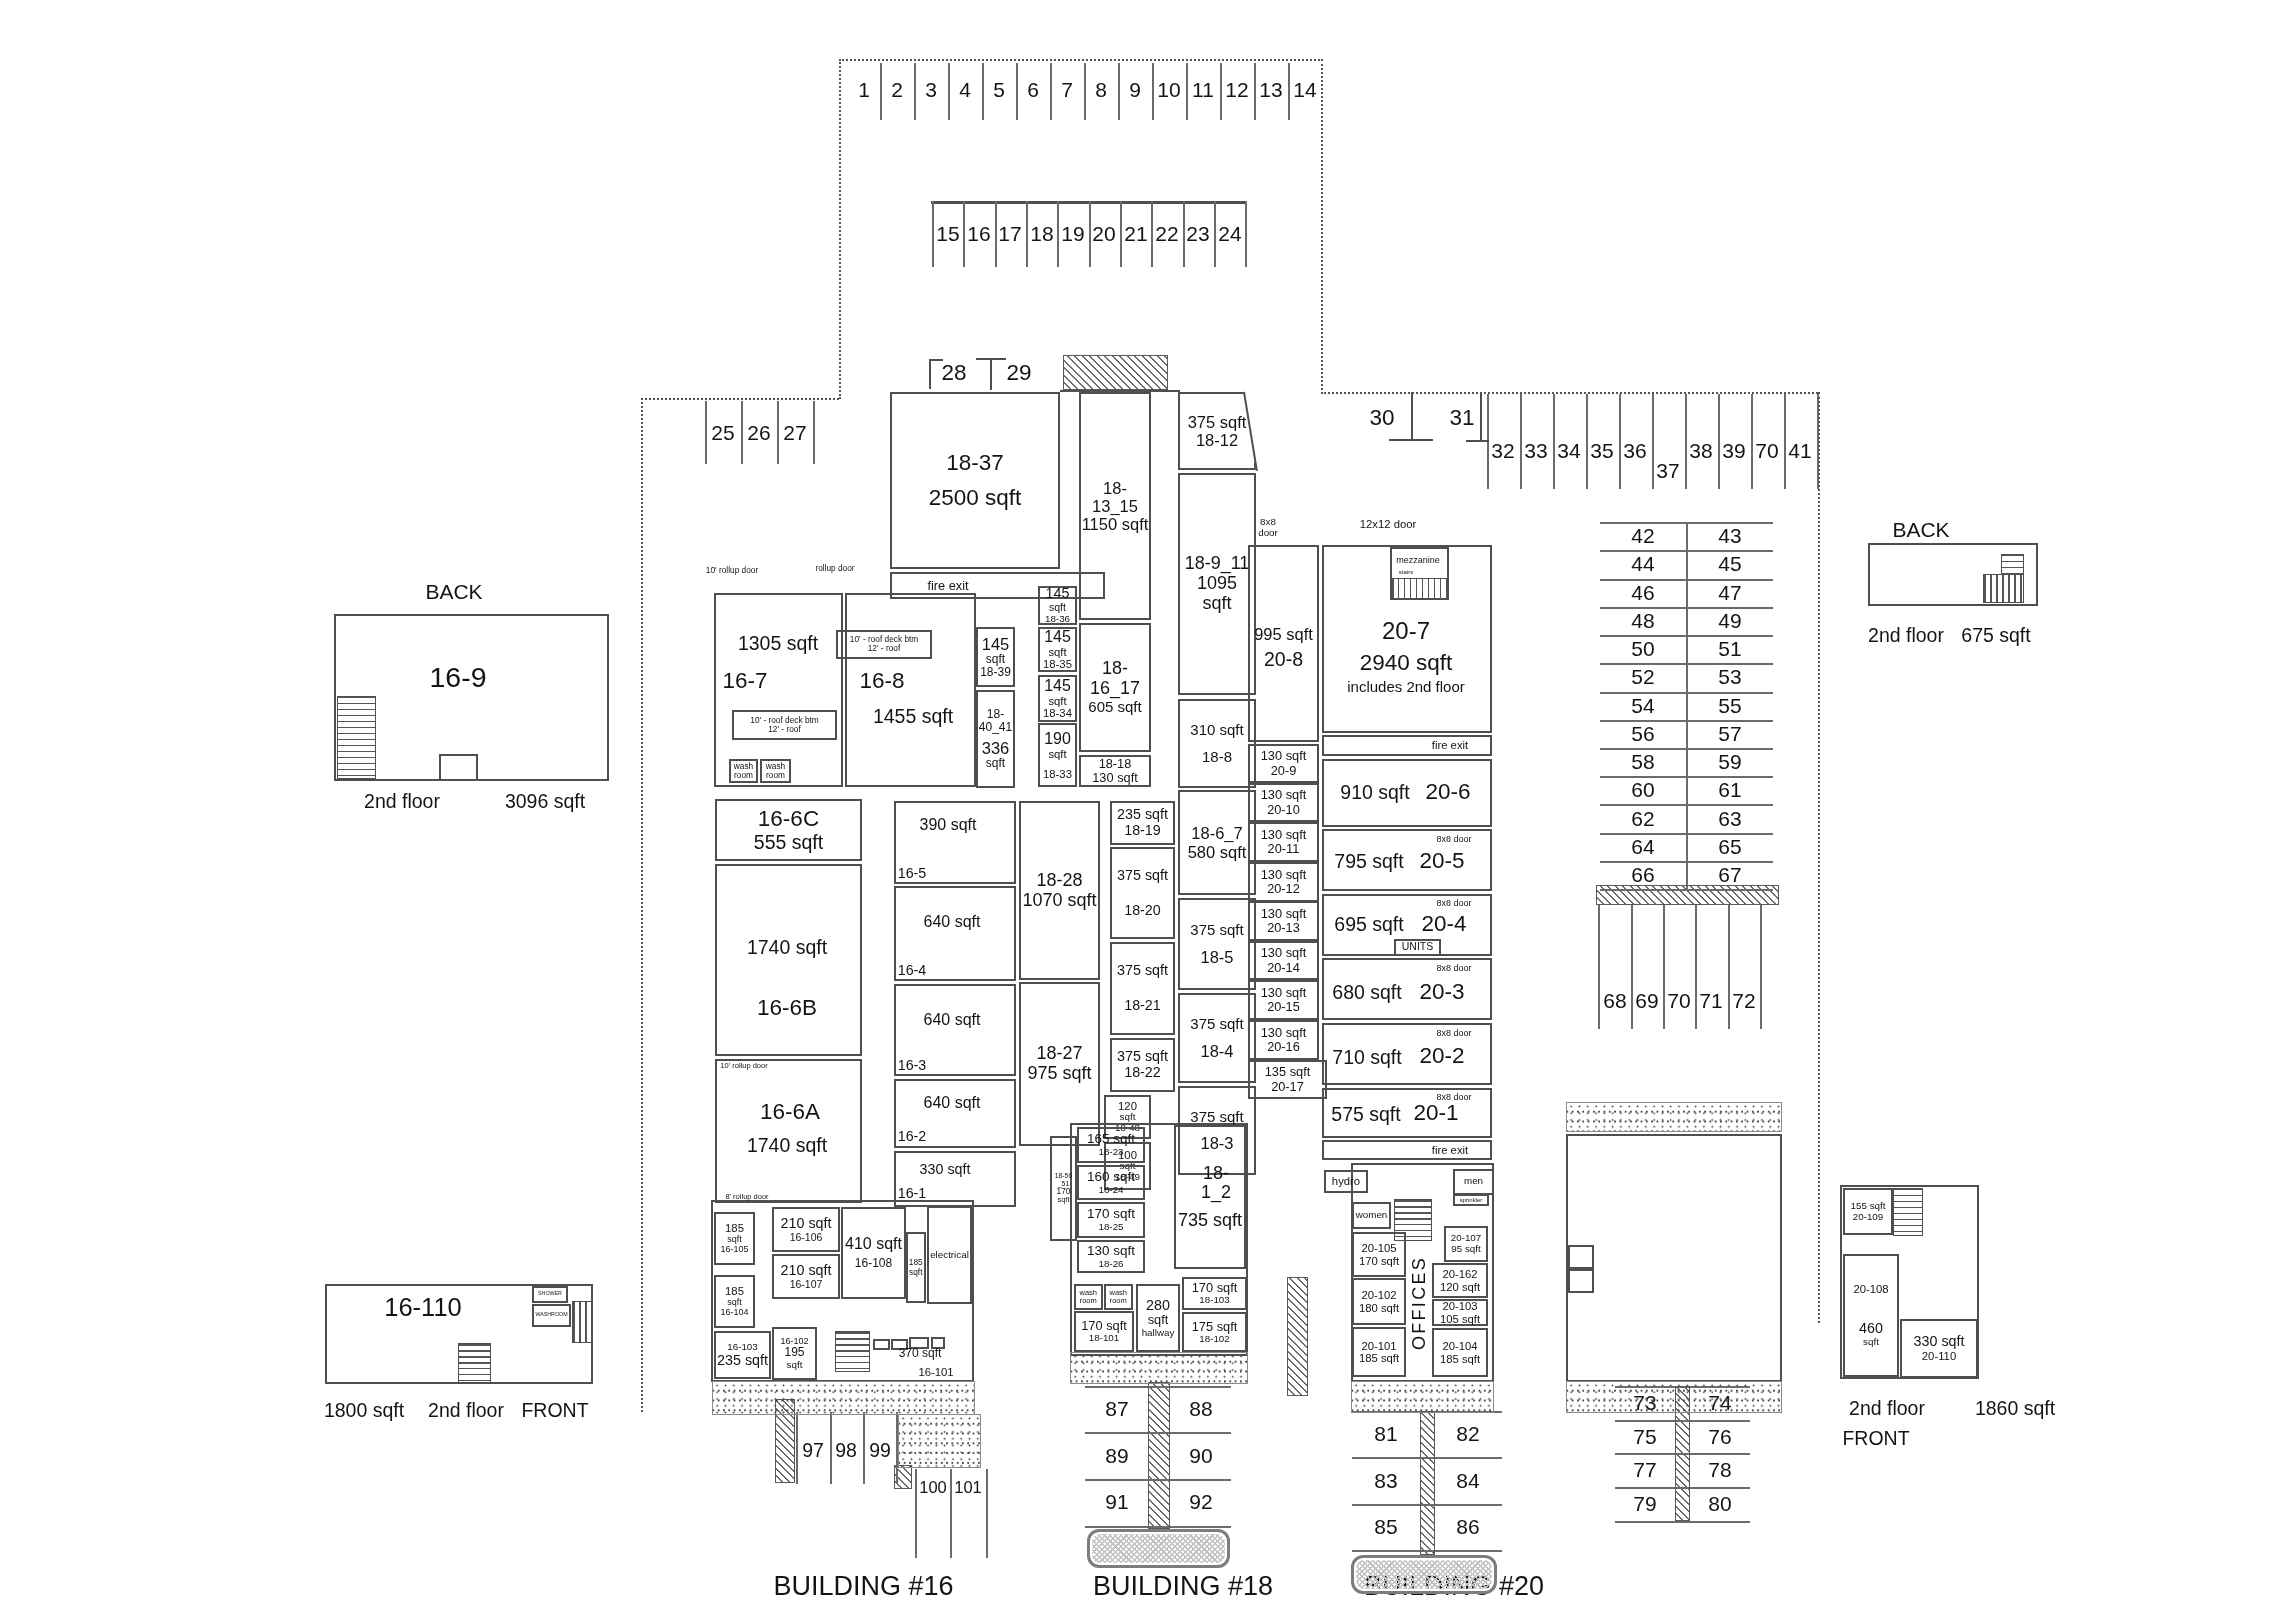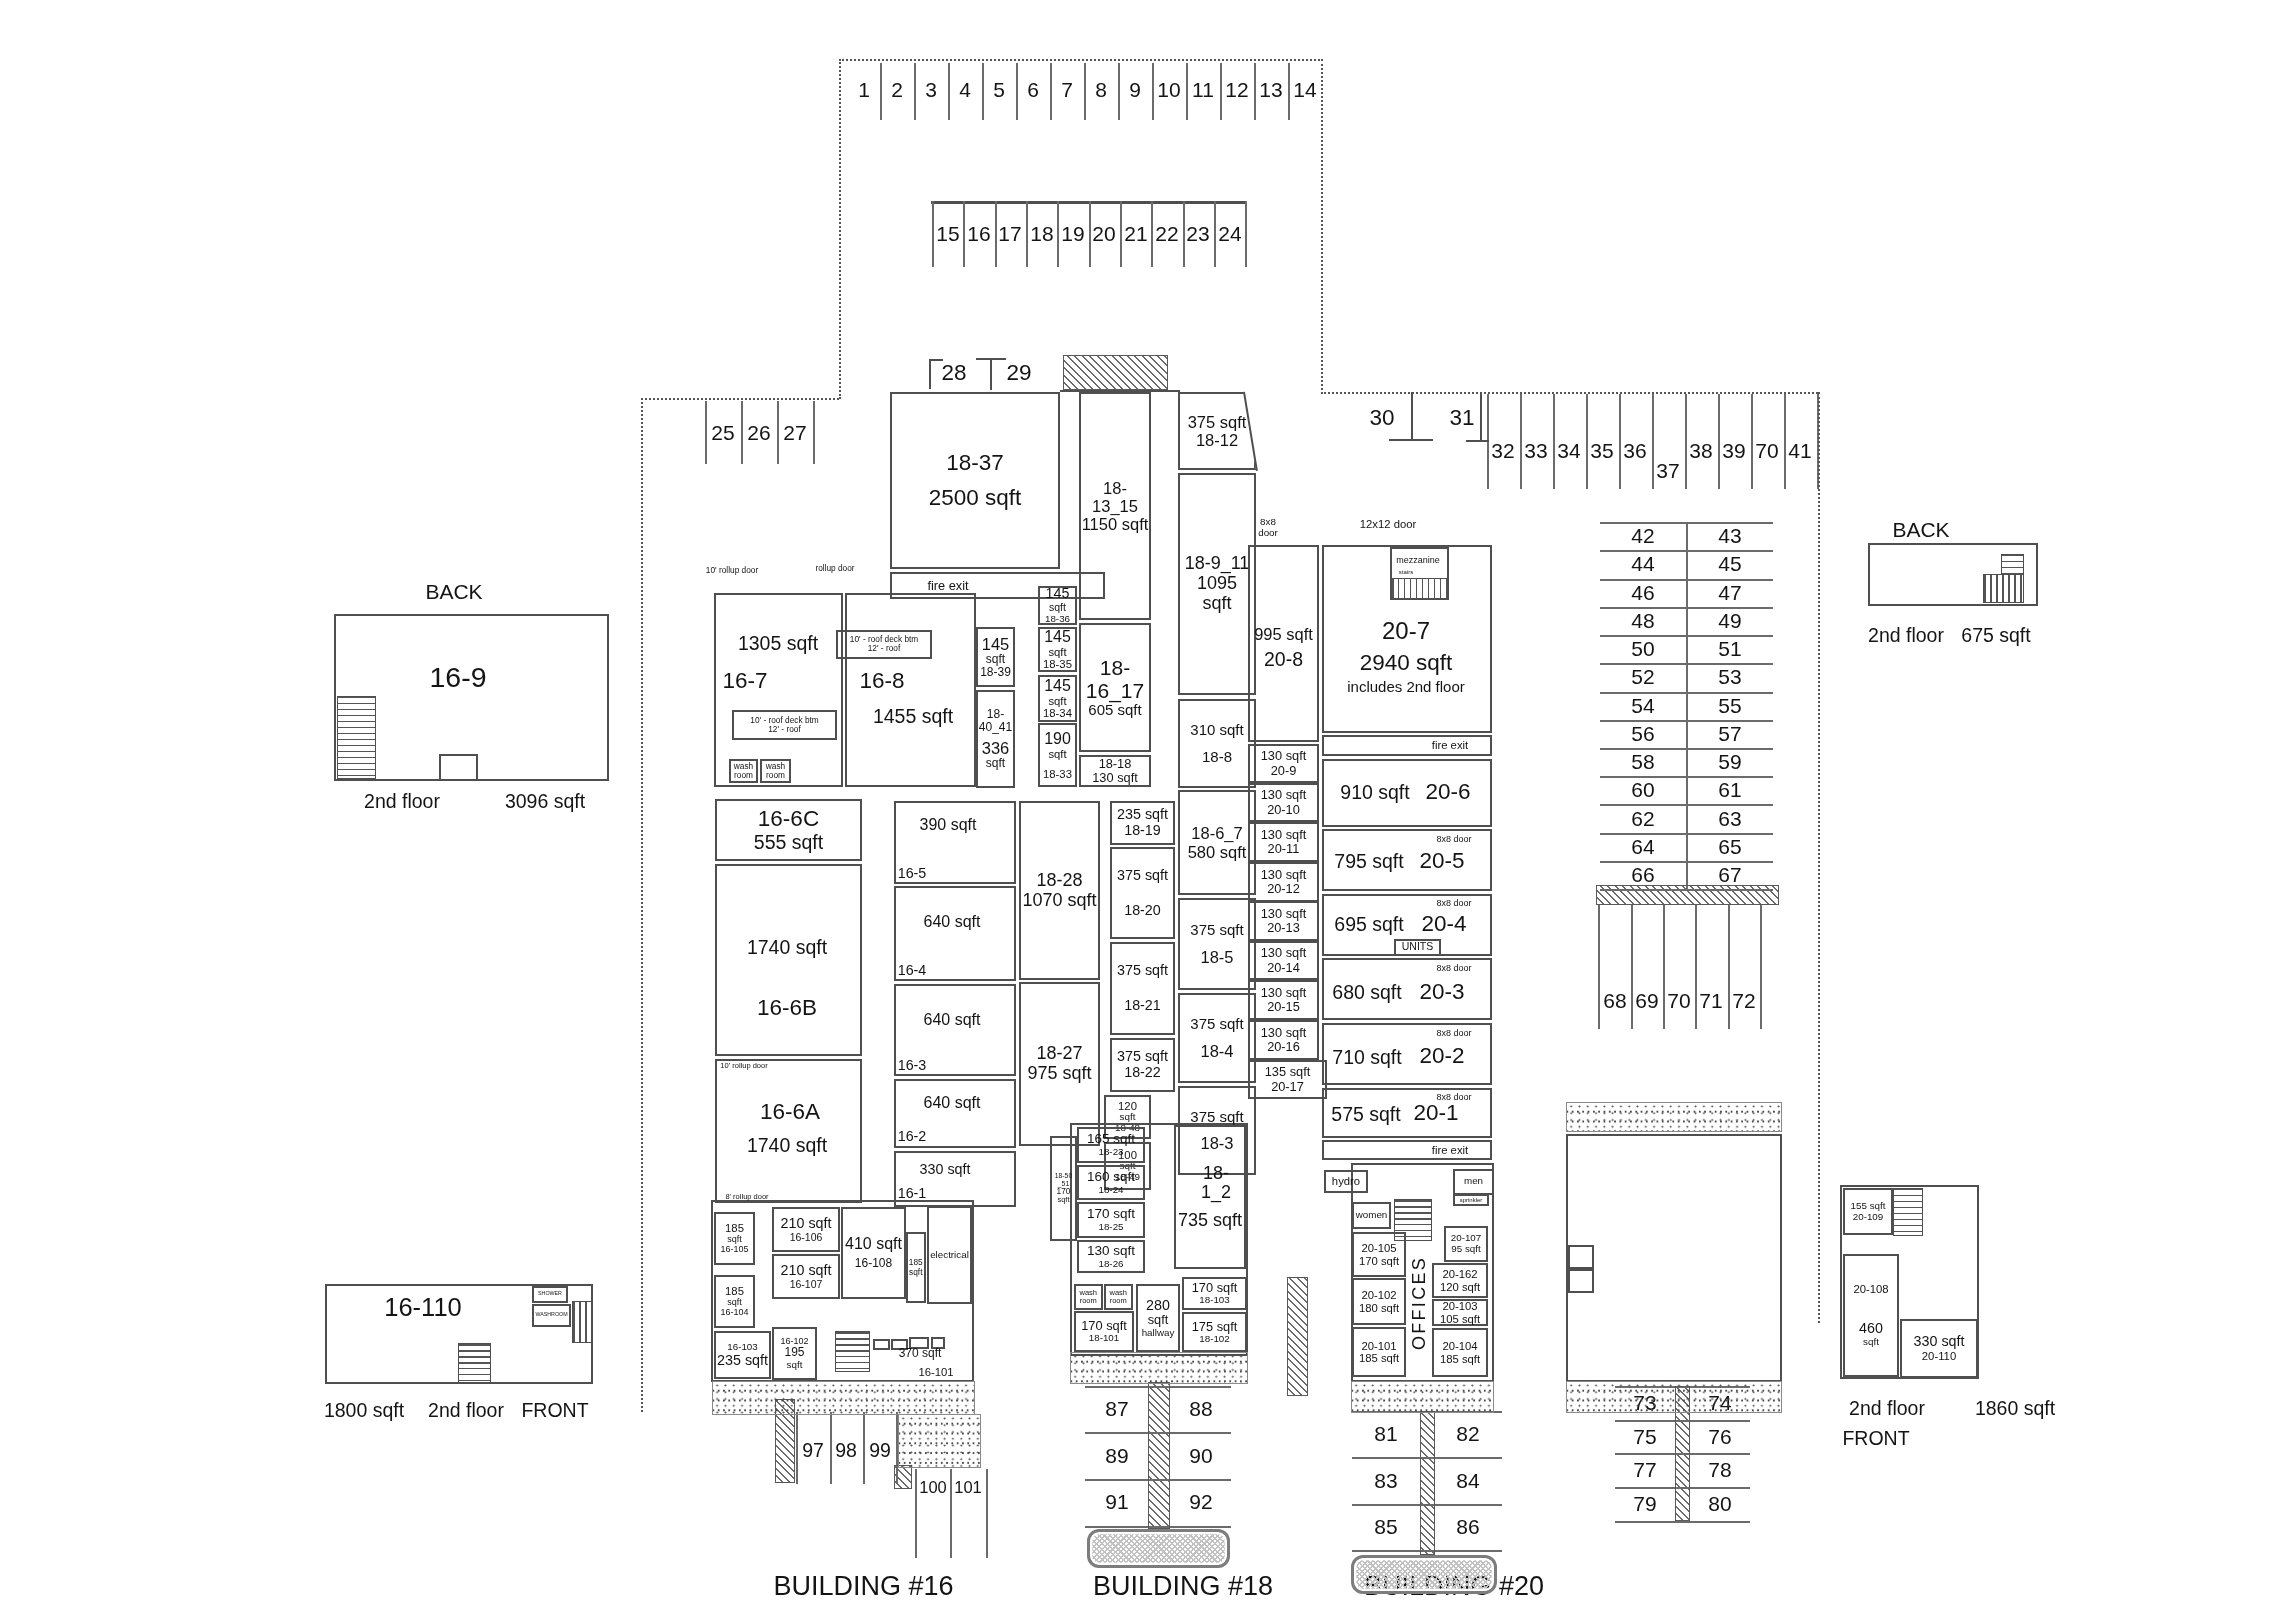--- a/index.html
+++ b/index.html
@@ -121,21 +121,21 @@
       <div style="font-size: 11.3px;">sqft</div>
       <div style="font-size: 11.3px;">18-34</div>
     </div>
     <div class="abs room" style="left: 1038px; top: 723px; width: 39px; height: 64px;">
       <div style="font-size: 16px;">190</div>
       <div style="font-size: 11.3px;">sqft</div>
       <div style="height: 7.5px;"></div>
       <div style="font-size: 11.3px;">18-33</div>
     </div>
     <div class="abs room" style="left: 1079px; top: 623px; width: 72px; height: 129px;">
-      <div style="font-size: 21px;">18-16_17</div>
+      <div style="font-size: 18px;">18-16_17</div>
       <div style="font-size: 15px;">605 sqft</div>
     </div>
     <div class="abs room" style="left: 1079px; top: 755px; width: 72px; height: 32px;">
       <div style="font-size: 12.8px;">18-18</div>
       <div style="font-size: 12.8px;">130 sqft</div>
     </div>
     <div class="abs room" style="left: 715px; top: 799px; width: 147px; height: 62px;">
       <div style="font-size: 22.5px;">16-6C</div>
       <div style="font-size: 19.5px;">555 sqft</div>
     </div>

